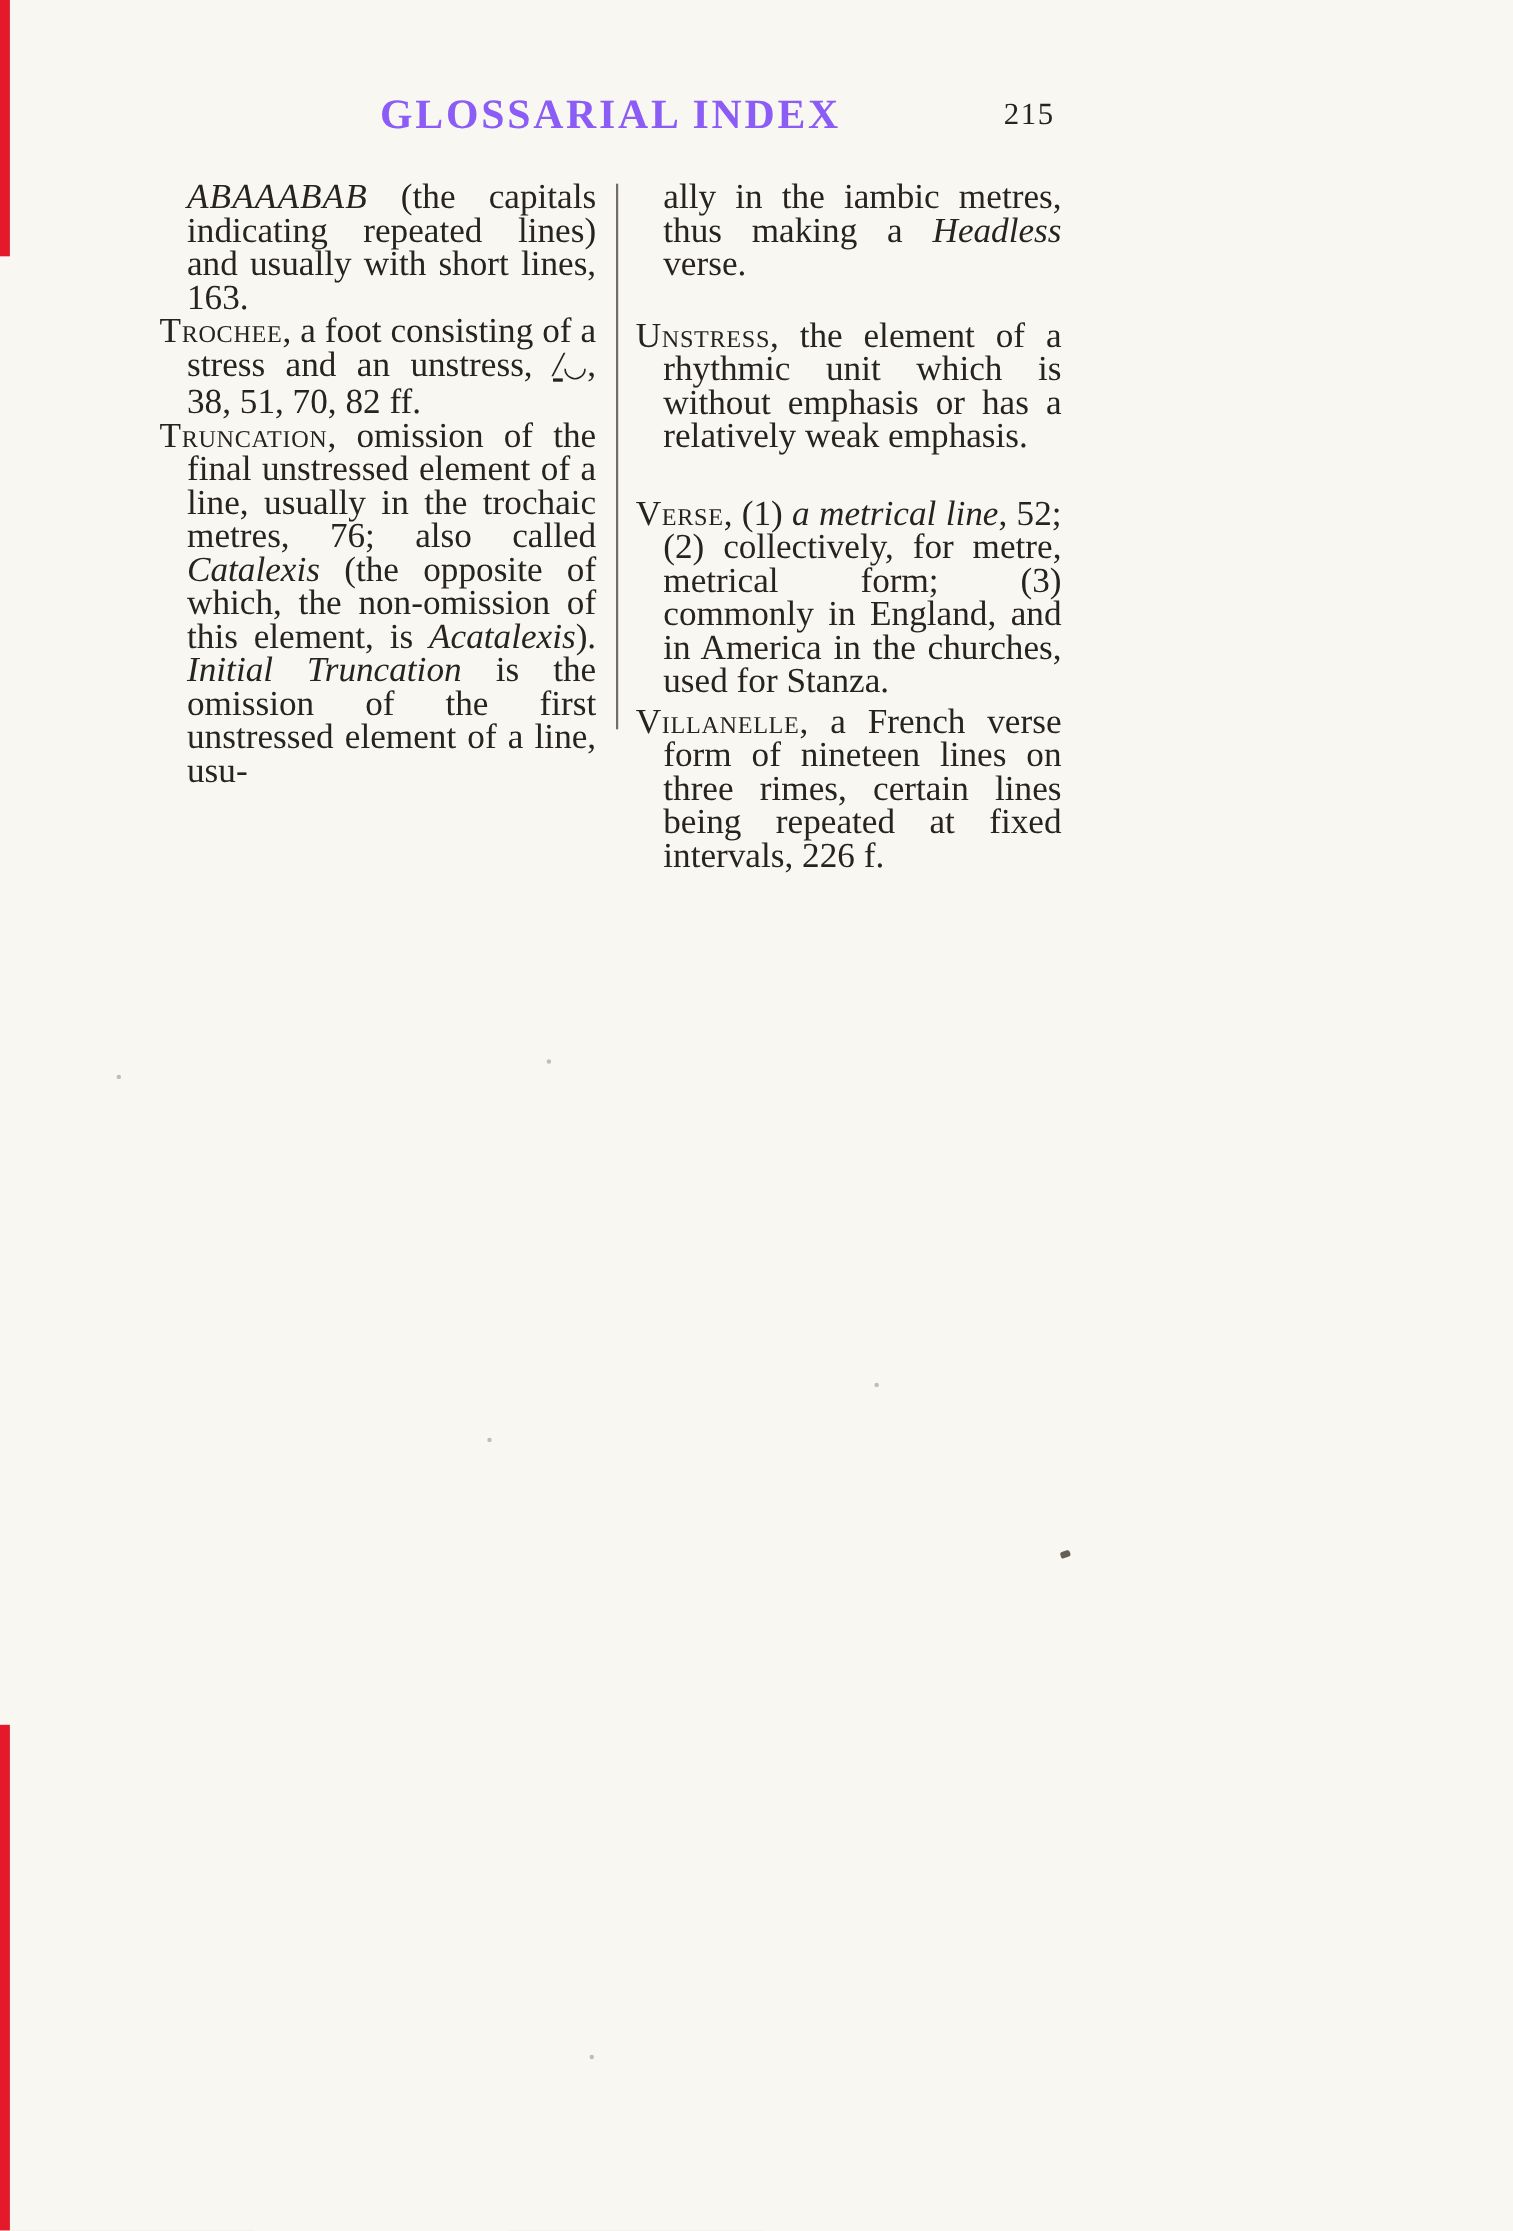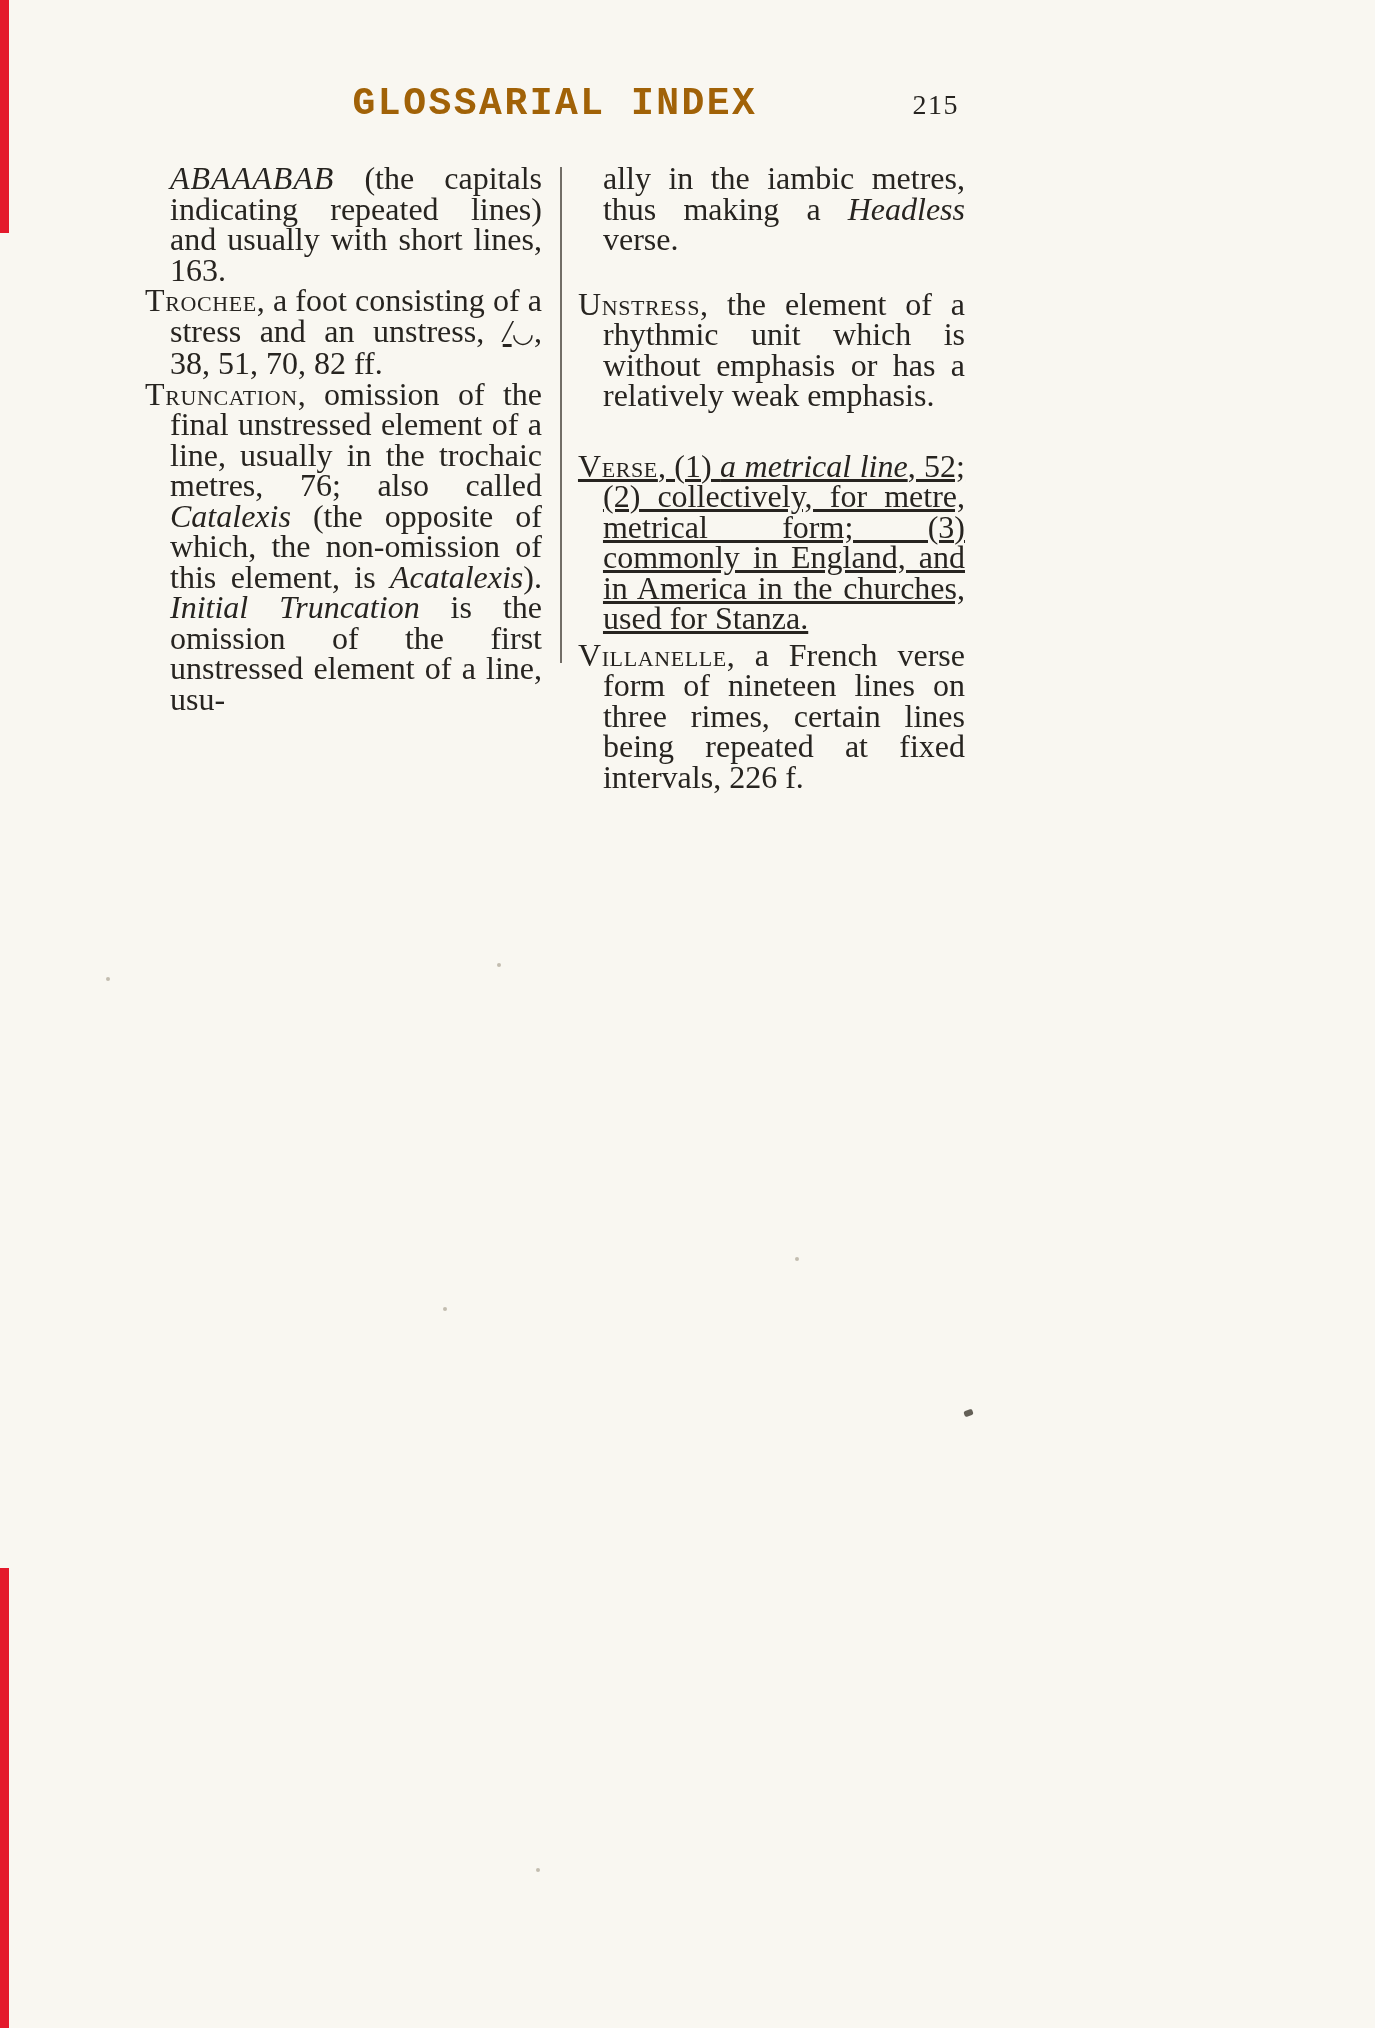--- a/index.html
+++ b/index.html
@@ -19,22 +19,21 @@
   .red-stripe.bottom { top: 1568px; height: 460px; }
 
   
   .pagehead { position: absolute; top: 82px; left: 145px; width: 820px; height: 50px; }
   .pagehead h1 {
     margin: 0;
     font-size: 38px;
     font-weight: 700;
     letter-spacing: 2.5px;
     text-align: center;
-    color: #a16207;
-    font-family: Liberation Mono, monospace;
+    color: #8b5cf6;
   }
   .pagenum {
     position: absolute;
     right: 6px;
     top: 7px;
     font-size: 28px;
     letter-spacing: 1.5px;
   }
 
   
@@ -94,21 +93,21 @@
 
   <div class="content">
     <div class="col col-left">
         <p class="entry cont"><span class="s-ic">ABAAABAB</span><span class="s-n"> (the capitals indicating repeated lines) and usually with short lines, 163.</span></p>
         <p class="entry hang"><span class="s-sc">Trochee</span><span class="s-n">, a foot consisting of a stress and an unstress, </span><span class="s-stress-mark">/</span><span class="s-breve-mark">◡</span><span class="s-n">, 38, 51, 70, 82 ff.</span></p>
         <p class="entry hang"><span class="s-sc">Truncation</span><span class="s-n">, omission of the final unstressed element of a line, usually in the trochaic metres, 76; also called </span><span class="s-i">Catalexis</span><span class="s-n"> (the opposite of which, the non-omission of this element, is </span><span class="s-i">Acatalexis</span><span class="s-n">). </span><span class="s-i">Initial Truncation</span><span class="s-n"> is the omission of the first unstressed element of a line, usu-</span></p>
       </div>
     <div class="col col-right">
         <p class="entry cont"><span class="s-n">ally in the iambic metres, thus making a </span><span class="s-i">Headless</span><span class="s-n"> verse.</span></p>
         <p class="entry hang" style="margin-top: 34px;"><span class="s-sc">Unstress</span><span class="s-n">, the element of a rhythmic unit which is without emphasis or has a relatively weak emphasis.</span></p>
-        <p class="entry hang" style="margin-top: 40px; text-decoration: underline;"><span class="s-sc">Verse</span><span class="s-n">, (1) </span><span class="s-i">a metrical line</span><span class="s-n">, 52; (2) collectively, for metre, metrical form; (3) commonly in England, and in America in the churches, used for Stanza.</span></p>
+        <p class="entry hang" style="margin-top: 40px;"><span class="s-sc">Verse</span><span class="s-n">, (1) </span><span class="s-i">a metrical line</span><span class="s-n">, 52; (2) collectively, for metre, metrical form; (3) commonly in England, and in America in the churches, used for Stanza.</span></p>
         <p class="entry hang" style="margin-top: 6px;"><span class="s-sc">Villanelle</span><span class="s-n">, a French verse form of nineteen lines on three rimes, certain lines being repeated at fixed intervals, 226 f.</span></p>
       </div>
   </div>
 
   <div class="divider"></div>
 
   <div class="speck" style="left:497px; top:963px;"></div>
   <div class="speck" style="left:443px; top:1307px;"></div>
   <div class="speck" style="left:795px; top:1257px;"></div>
   <div class="speck" style="left:536px; top:1868px;"></div>

